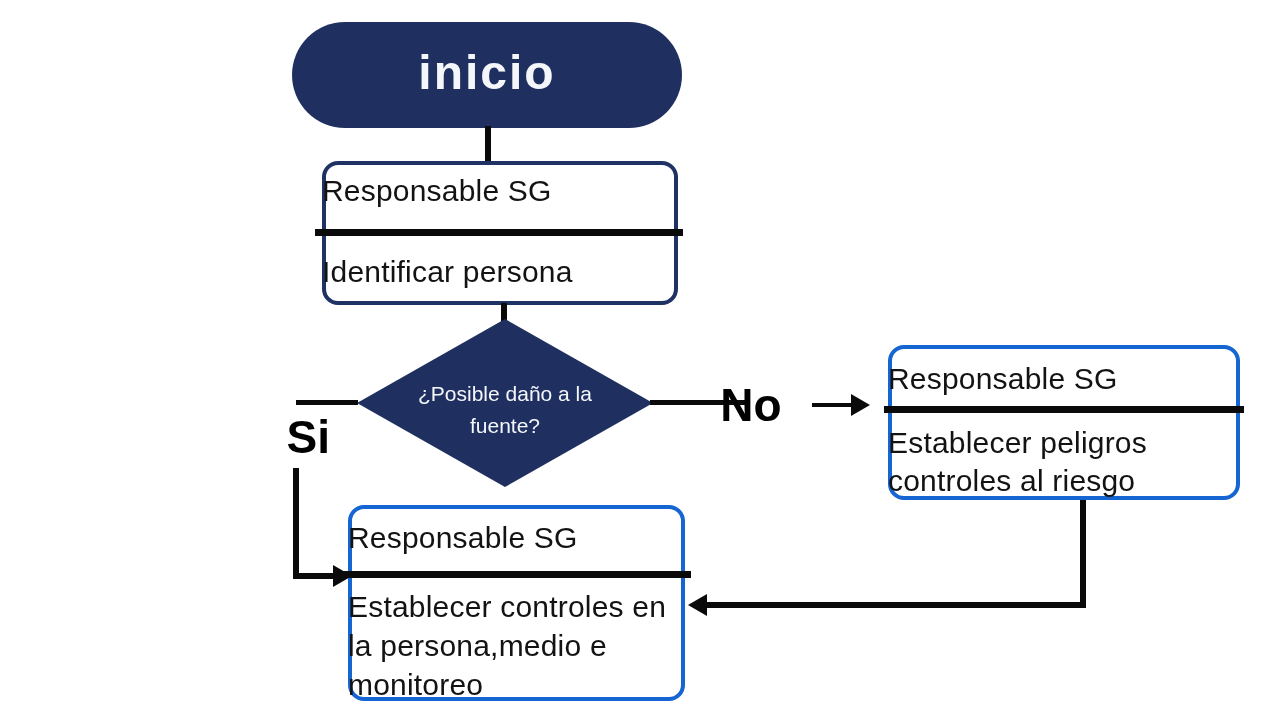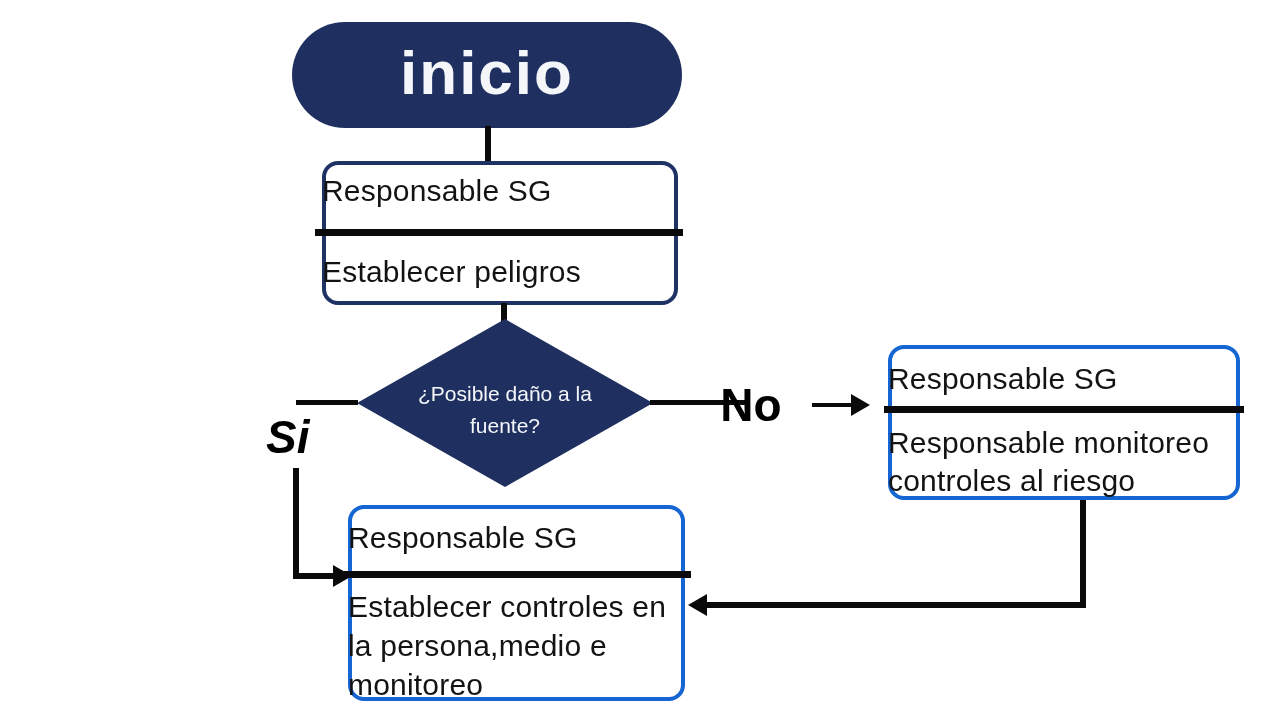--- a/index.html
+++ b/index.html
@@ -27,21 +27,21 @@
   .ah-left {
     border-top:11px solid transparent; border-bottom:11px solid transparent;
     border-right:19px solid var(--line,#000);
   }
   #start-pill {
     position:absolute; left:292px; top:22px; width:390px; height:106px;
     background:var(--navy,#1f3060); border-radius:53px;
     display:flex; align-items:center; justify-content:center;
   }
   #start-label {
-    color:var(--text-light,#f4f6fa); font-size:62px; font-weight:bold;
+    color:var(--text-light,#f4f6fa); font-size:48px; font-weight:bold;
     letter-spacing:2px; padding-bottom:6px;
   }
   #decision-diamond {
     position:absolute; left:357px; top:319px; width:296px; height:168px;
     background:var(--navy,#1f3060);
     clip-path:polygon(50% 0, 100% 50%, 50% 100%, 0 50%);
     display:flex; align-items:center; justify-content:center;
   }
   #decision-question {
     color:var(--text-light,#f4f6fa); font-size:21px; line-height:32px;
@@ -59,46 +59,46 @@
 
   <div id="start-pill">
     <span id="start-label">inicio</span>
   </div>
 
   <div class="line" style="left:485px; top:126px; width:6px; height:38px;"></div>
 
   <div class="node-box box-navy" style="left:322px; top:161px; width:356px; height:144px;"></div>
   <div class="box-text" style="left:322px; top:172px; width:356px;">Responsable SG</div>
   <div class="divider" style="left:315px; top:229px; width:368px;"></div>
-  <div class="box-text" style="left:322px; top:253px; width:356px;">Establecer peligros</div>
+  <div class="box-text" style="left:322px; top:253px; width:356px;">Identificar persona</div>
 
   <div class="line" style="left:501px; top:303px; width:6px; height:22px;"></div>
 
   <div id="decision-diamond">
     <div id="decision-question">
       <span>¿Posible daño a la</span><br>
       <span>fuente?</span>
     </div>
   </div>
 
   <div class="line" style="left:650px; top:400px; width:98px; height:5px;"></div>
   <div class="edge-label" style="left:717px; top:382px; width:68px; text-align:center;">No</div>
   <div class="line" style="left:812px; top:403px; width:48px; height:4px;"></div>
   <div class="arrowhead ah-right" style="left:851px; top:394px;"></div>
 
   <div class="node-box box-blue" style="left:888px; top:345px; width:352px; height:155px;"></div>
   <div class="box-text" style="left:888px; top:360px; width:352px;">Responsable SG</div>
   <div class="divider" style="left:884px; top:406px; width:360px;"></div>
   <div class="box-text" style="left:888px; top:424px; width:352px;">
-    <span style="display:block">Responsable monitoreo</span>
+    <span style="display:block">Establecer peligros</span>
     <span style="display:block">controles al riesgo</span>
   </div>
 
   <div class="line" style="left:296px; top:400px; width:62px; height:5px;"></div>
-  <div class="edge-label" style="left:266px; top:414px; width:64px; text-align:left;font-style:italic;">Si</div>
+  <div class="edge-label" style="left:266px; top:414px; width:64px; text-align:right;">Si</div>
   <div class="line" style="left:293px; top:468px; width:6px; height:110px;"></div>
   <div class="line" style="left:293px; top:573px; width:45px; height:6px;"></div>
   <div class="arrowhead ah-right" style="left:333px; top:565px;"></div>
 
   <div class="node-box box-blue" style="left:348px; top:505px; width:337px; height:196px;"></div>
   <div class="box-text" style="left:348px; top:519px; width:337px;">Responsable SG</div>
   <div class="divider" style="left:342px; top:571px; width:349px;"></div>
   <div class="box-text" style="left:348px; top:587px; width:401px; line-height:39px;">
     <span style="display:block">Establecer controles en</span>
     <span style="display:block">la persona,medio e</span>

